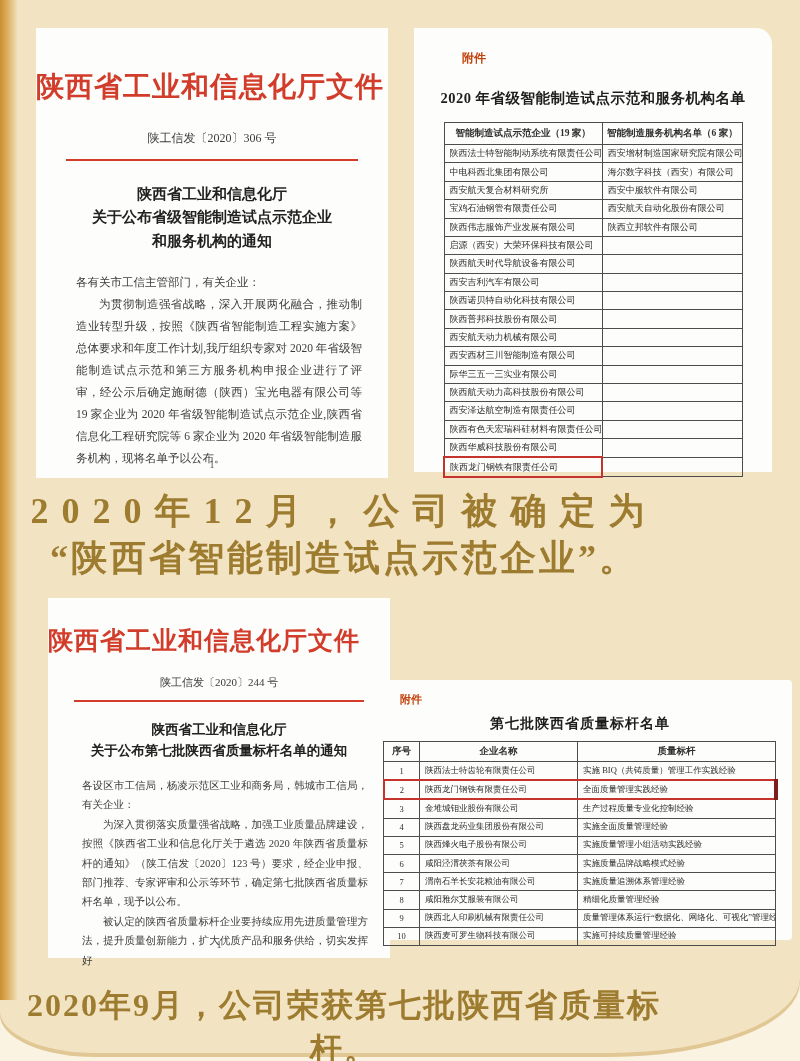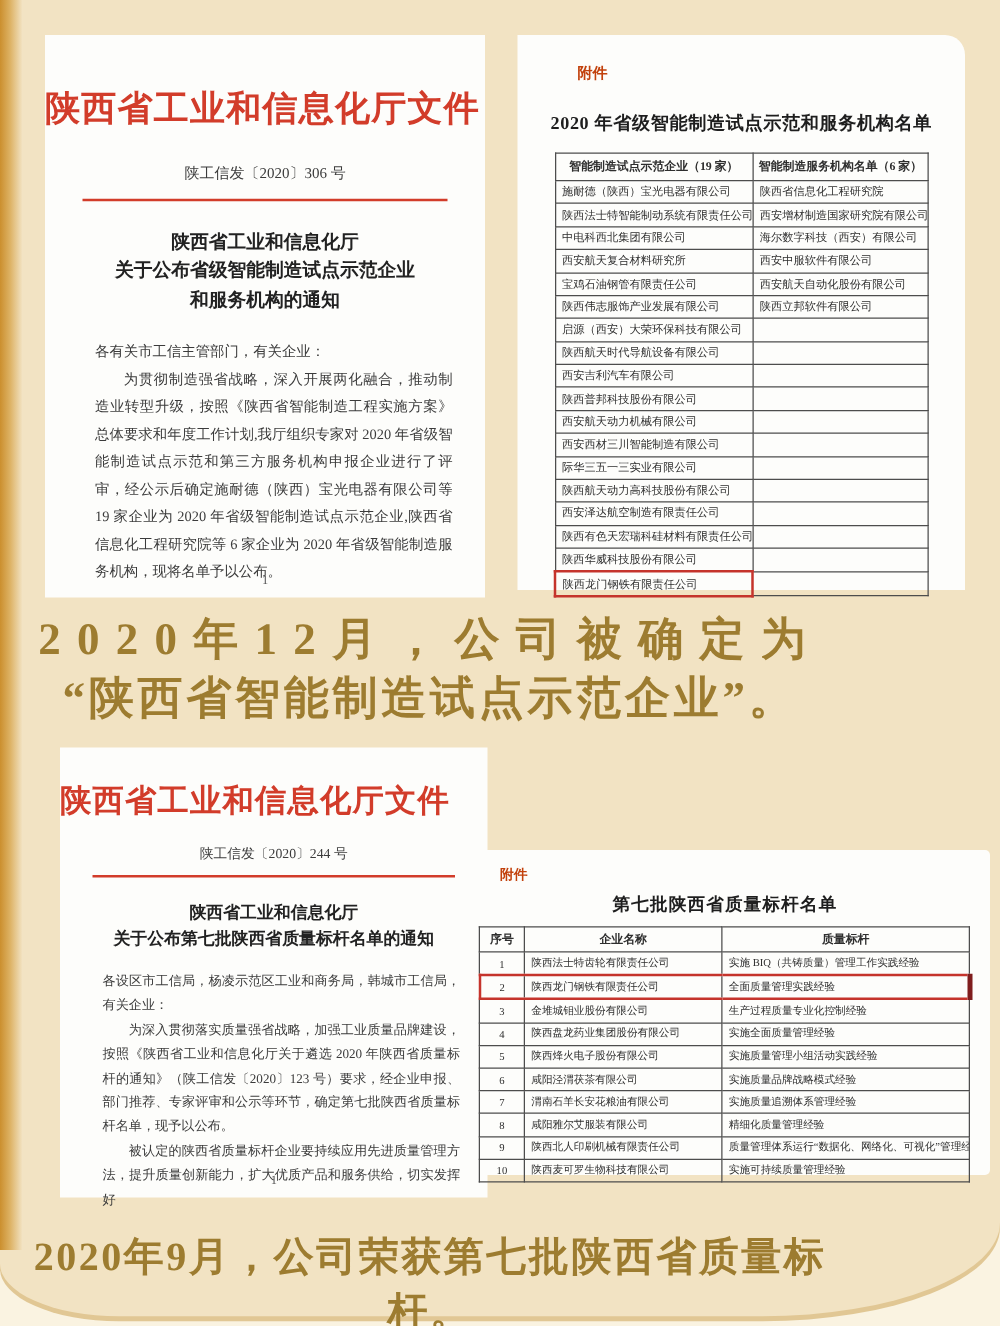--- a/index.html
+++ b/index.html
@@ -120,24 +120,20 @@
         <col class="c2">
       </colgroup>
     <thead>
       <tr>
         <th>智能制造试点示范企业（19 家）</th>
         <th>智能制造服务机构名单（6 家）</th>
       </tr>
     </thead>
     <tbody id="att1-rows">
         <tr>
-          <td>施耐德（陕西）宝光电器有限公司</td>
-          <td>陕西省信息化工程研究院</td>
-        </tr>
-        <tr>
           <td>陕西法士特智能制动系统有限责任公司</td>
           <td>西安增材制造国家研究院有限公司</td>
         </tr>
         <tr>
           <td>中电科西北集团有限公司</td>
           <td>海尔数字科技（西安）有限公司</td>
         </tr>
         <tr>
           <td>西安航天复合材料研究所</td>
           <td>西安中服软件有限公司</td>
@@ -153,20 +149,24 @@
         <tr>
           <td>启源（西安）大荣环保科技有限公司</td>
           <td></td>
         </tr>
         <tr>
           <td>陕西航天时代导航设备有限公司</td>
           <td></td>
         </tr>
         <tr>
           <td>西安吉利汽车有限公司</td>
+          <td></td>
+        </tr>
+        <tr>
+          <td>陕西诺贝特自动化科技有限公司</td>
           <td></td>
         </tr>
         <tr>
           <td>陕西普邦科技股份有限公司</td>
           <td></td>
         </tr>
         <tr>
           <td>西安航天动力机械有限公司</td>
           <td></td>
         </tr>

